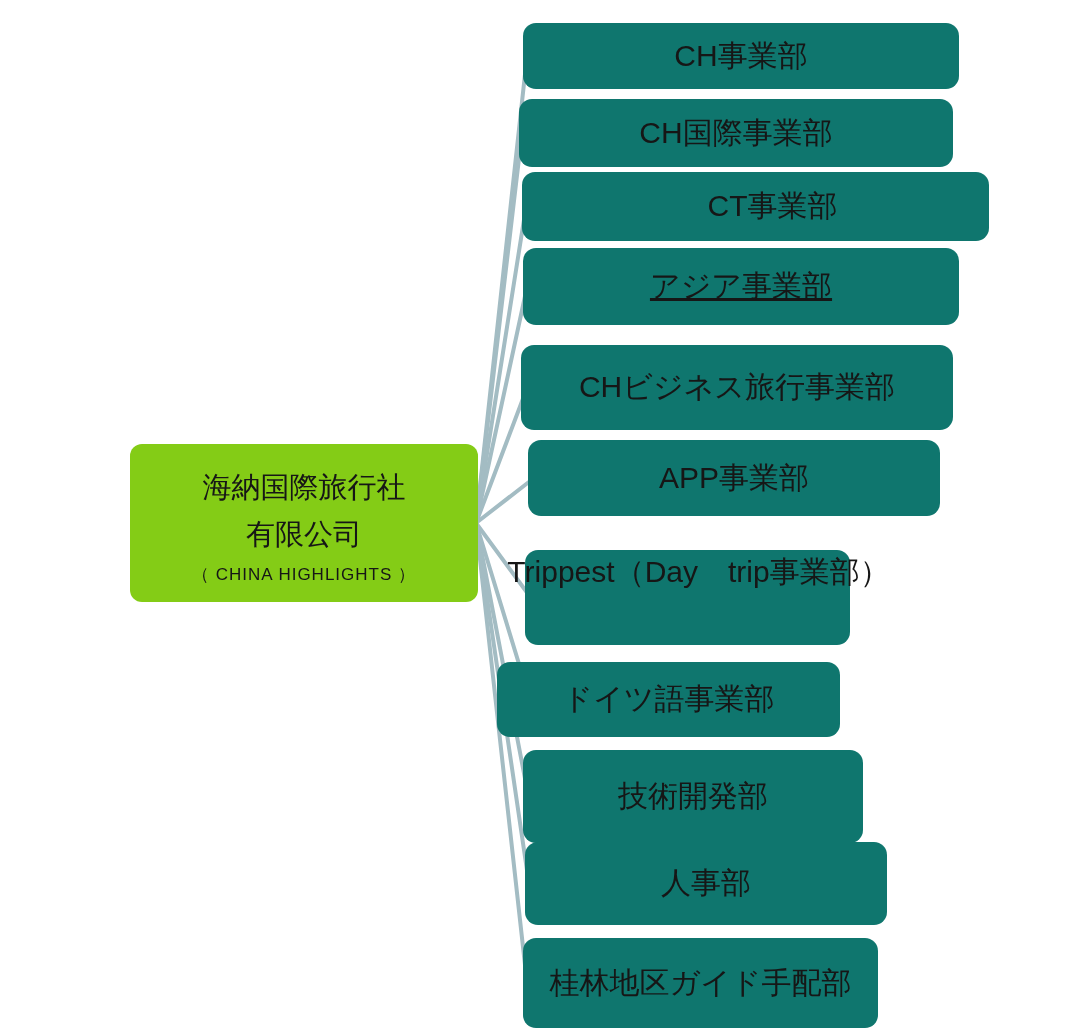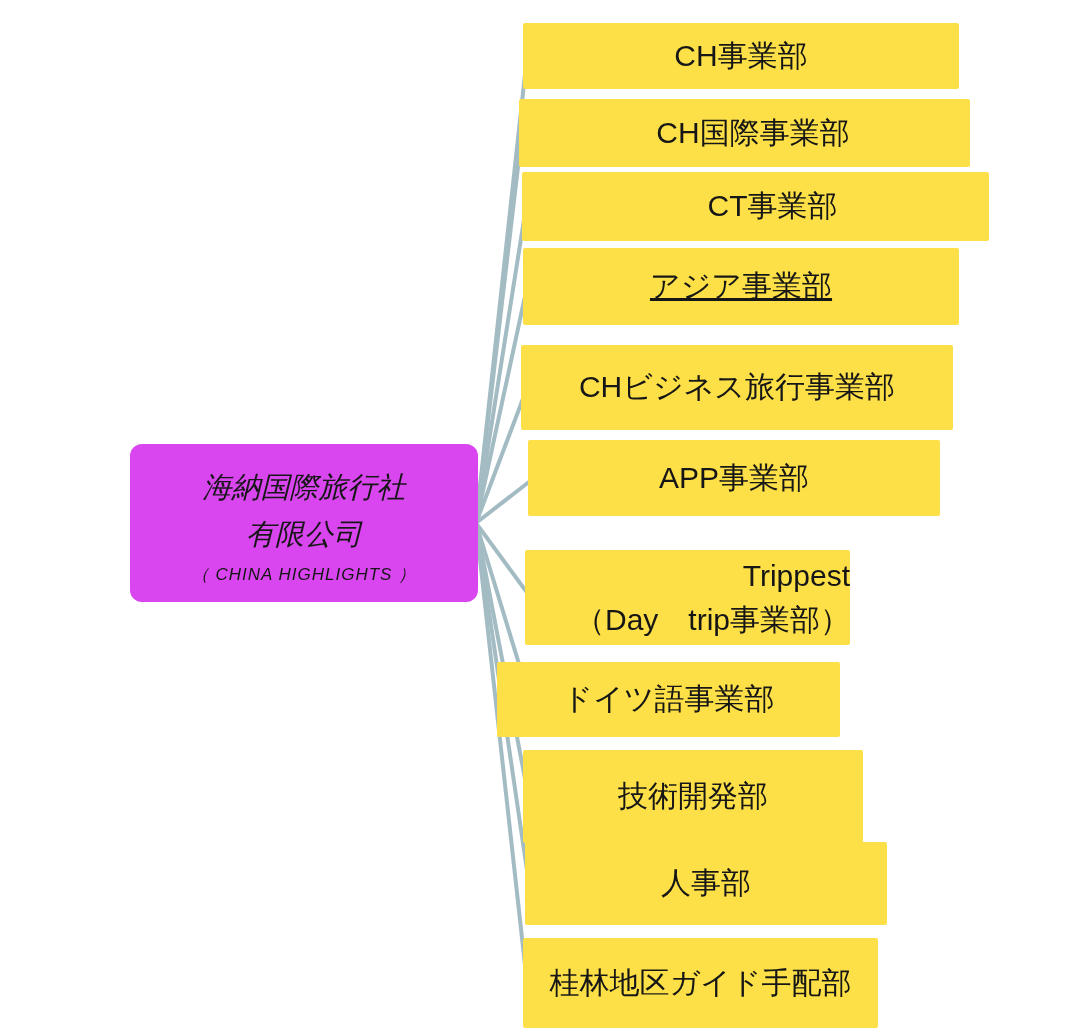--- a/index.html
+++ b/index.html
@@ -24,63 +24,62 @@
     stroke: #a3bcc3;
     stroke-width: 4;
     stroke-linecap: round;
   }
   .root-box {
     position: absolute;
     left: 130px;
     top: 444px;
     width: 348px;
     height: 158px;
-    background: #d946ef;
+    background: #84cc16;
     border-radius: 12px;
     display: flex;
     flex-direction: column;
     align-items: center;
     justify-content: center;
     color: #161616;
     text-align: center;
-    font-style: italic;
   }
   .root-line {
     font-size: 29px;
     line-height: 1.0;
     margin: 9px 0;
     white-space: nowrap;
   }
   .root-line-en {
     font-size: 17px;
     line-height: 1.0;
     margin-top: 8px;
     letter-spacing: 1px;
     white-space: nowrap;
   }
   .dept {
     position: absolute;
-    background: #fde047;
-    border-radius: 2px;
+    background: #0f766e;
+    border-radius: 13px;
     display: flex;
     align-items: center;
     justify-content: center;
     color: #161616;
     font-size: 30px;
     white-space: nowrap;
   }
   
   .d1  { left: 523px; top:  23px; width: 436px; height:  66px; }
-  .d2  { left: 519px; top:  99px; width: 434px; height:  68px; padding-left: 17px; }
+  .d2  { left: 519px; top:  99px; width: 434px; height:  68px; }
   .d3  { left: 522px; top: 172px; width: 433px; height:  69px; padding-left: 34px; }
   .d4  { left: 523px; top: 248px; width: 436px; height:  77px; text-decoration: underline; }
   .d5  { left: 521px; top: 345px; width: 432px; height:  85px; text-align: center; }
   .d6  { left: 528px; top: 440px; width: 412px; height:  76px; }
   .d7  { left: 525px; top: 550px; width: 325px; height:  95px;
-         flex-direction: column; align-items: flex-end;
+         flex-direction: row; align-items: flex-start;
          justify-content: center; padding-left: 22px; box-sizing: border-box; }
   .d7 .line { line-height: 1.0; margin: 7px 0; }
   .d8  { left: 497px; top: 662px; width: 343px; height:  75px; }
   .d9  { left: 523px; top: 750px; width: 340px; height:  93px; }
   .d10 { left: 525px; top: 842px; width: 362px; height:  83px; }
   .d11 { left: 523px; top: 938px; width: 355px; height:  90px; }
 </style>
 </head>
 <body>
 

